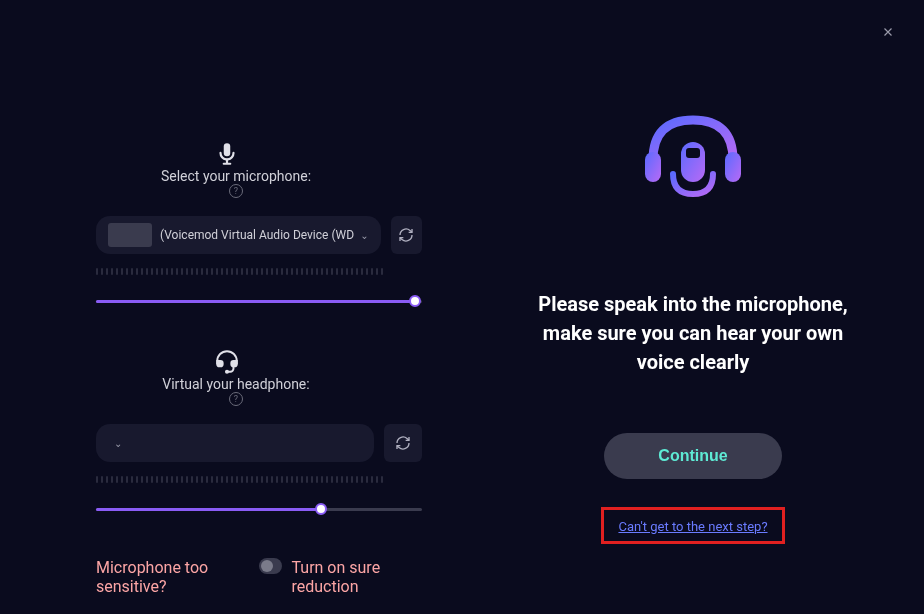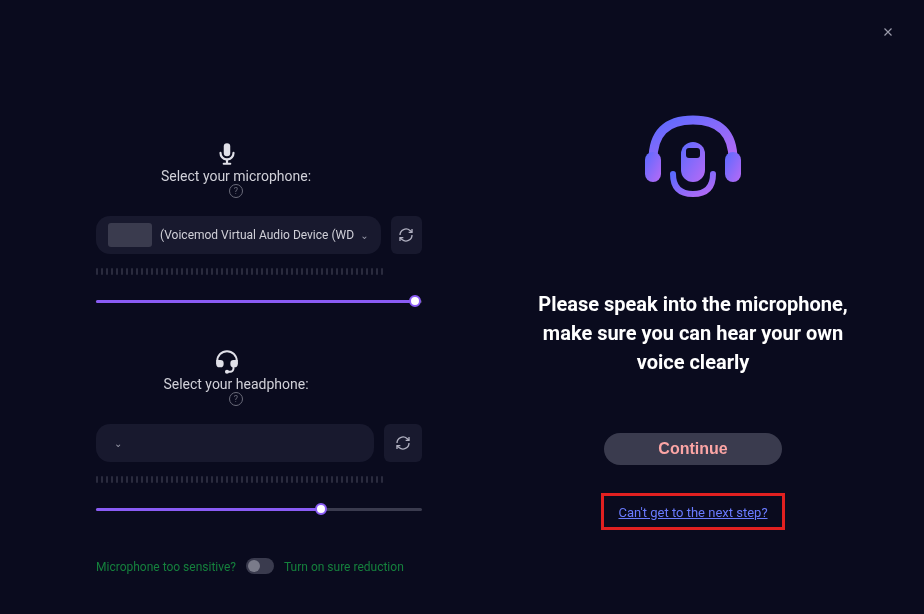--- a/index.html
+++ b/index.html
@@ -176,23 +176,23 @@
       border-radius: 50%;
       position: absolute;
       top: 50%;
       transform: translate(-50%, -50%);
       cursor: pointer;
     }
     .noise-row {
       margin-left: 46px;
       margin-top: 42px;
       display: flex;
-      align-items: flex-end;
-      font-size: 12px;
-      color: #15803d;
+      align-items: flex-start;
+      font-size: 16px;
+      color: #fca5a5;
     }
     .toggle {
       width: 28px;
       height: 16px;
       background: #3a3b4e;
       border-radius: 8px;
       margin: 0 10px;
       position: relative;
       cursor: pointer;
     }
@@ -216,25 +216,25 @@
     .instruction-text {
       font-size: 20px;
       font-weight: 700;
       text-align: center;
       line-height: 1.45;
       color: #ffffff;
       margin-bottom: 56px;
     }
     .continue-btn {
       width: 178px;
-      height: 32px;
+      height: 46px;
       background: #3a3b4e;
       border: none;
       border-radius: 23px;
-      color: #fca5a5;
+      color: #5eead4;
       font-size: 16px;
       font-weight: 600;
       cursor: pointer;
       margin-bottom: 28px;
     }
     .help-link-box {
       border: 3px solid #e02020;
       padding: 6px 14px;
     }
     .help-link {
@@ -348,21 +348,21 @@
     <div class="form-header">
       <div class="device-icon">
         <svg viewBox="0 0 24 24" width="26" height="26" fill="none" stroke="#e0e0e8" stroke-width="1.8">
           <path d="M3 14v-3a9 9 0 0 1 18 0v3"></path>
           <path d="M21 14a2 2 0 0 1-2 2h-1a2 2 0 0 1-2-2v-1a2 2 0 0 1 2-2h3z" fill="#e0e0e8"></path>
           <path d="M3 14a2 2 0 0 0 2 2h1a2 2 0 0 0 2-2v-1a2 2 0 0 0-2-2H3z" fill="#e0e0e8"></path>
           <path d="M18 16v2a3 3 0 0 1-3 3h-2"></path>
           <circle cx="12" cy="21" r="1" fill="#e0e0e8"></circle>
         </svg>
       </div>
-      <span class="label-text">Select your headphone:</span>
+      <span class="label-text">Virtual your headphone:</span>
       <div class="help-icon">?</div>
     </div>
     <div class="select-row">
       <div class="select-box">
         <span class="chevron">⌄</span>
       </div>
       <button class="refresh-btn">
         <svg viewBox="0 0 24 24" width="16" height="16" fill="none" stroke="currentColor" stroke-width="2">
           <path d="M3 12a9 9 0 0 1 15-6.7L21 8"></path>
           <path d="M21 3v5h-5"></path>

